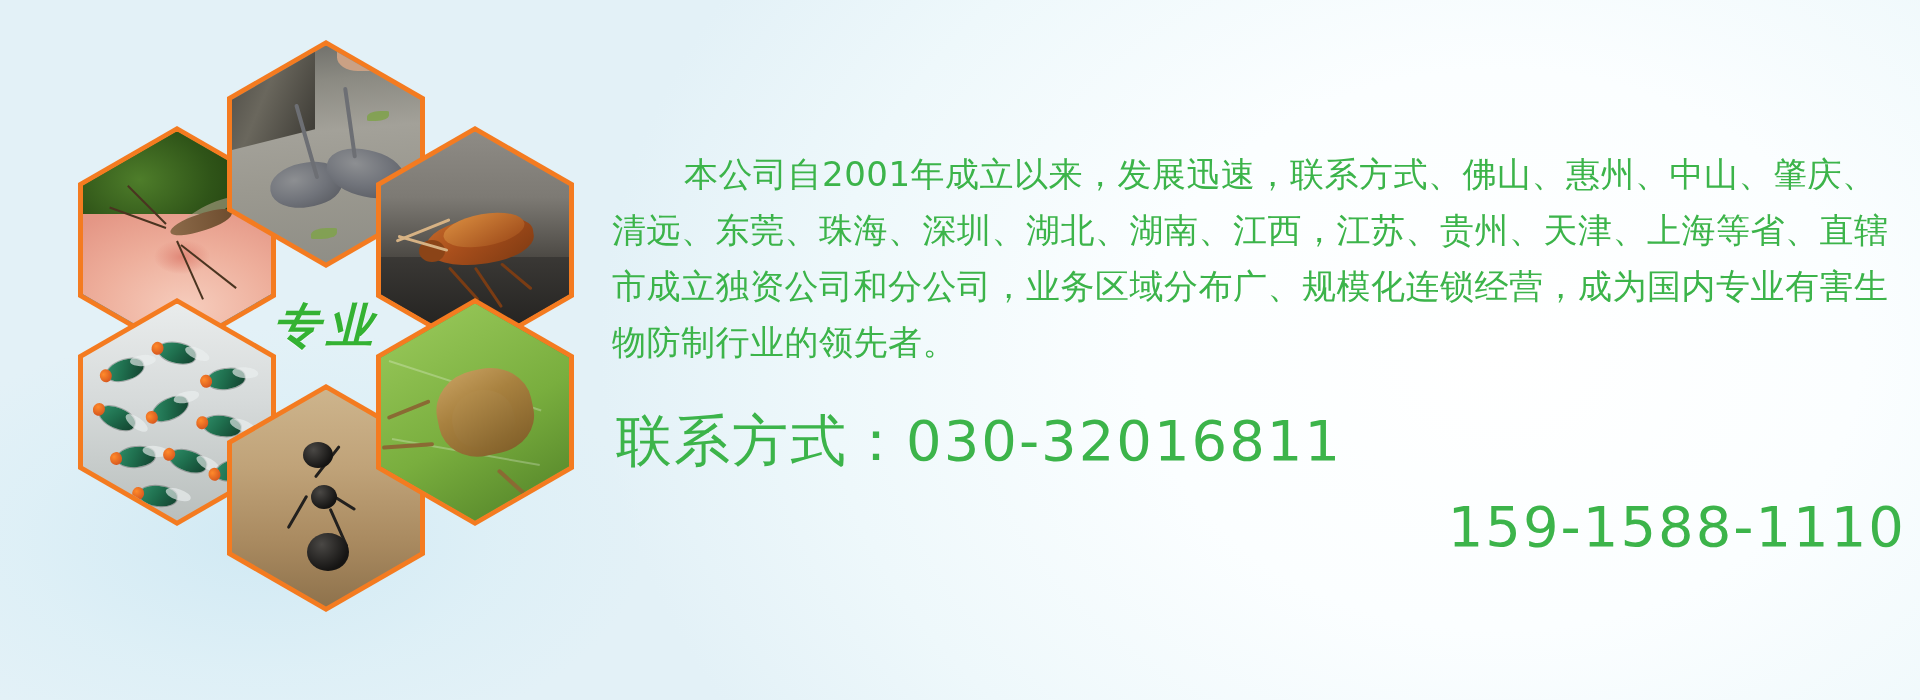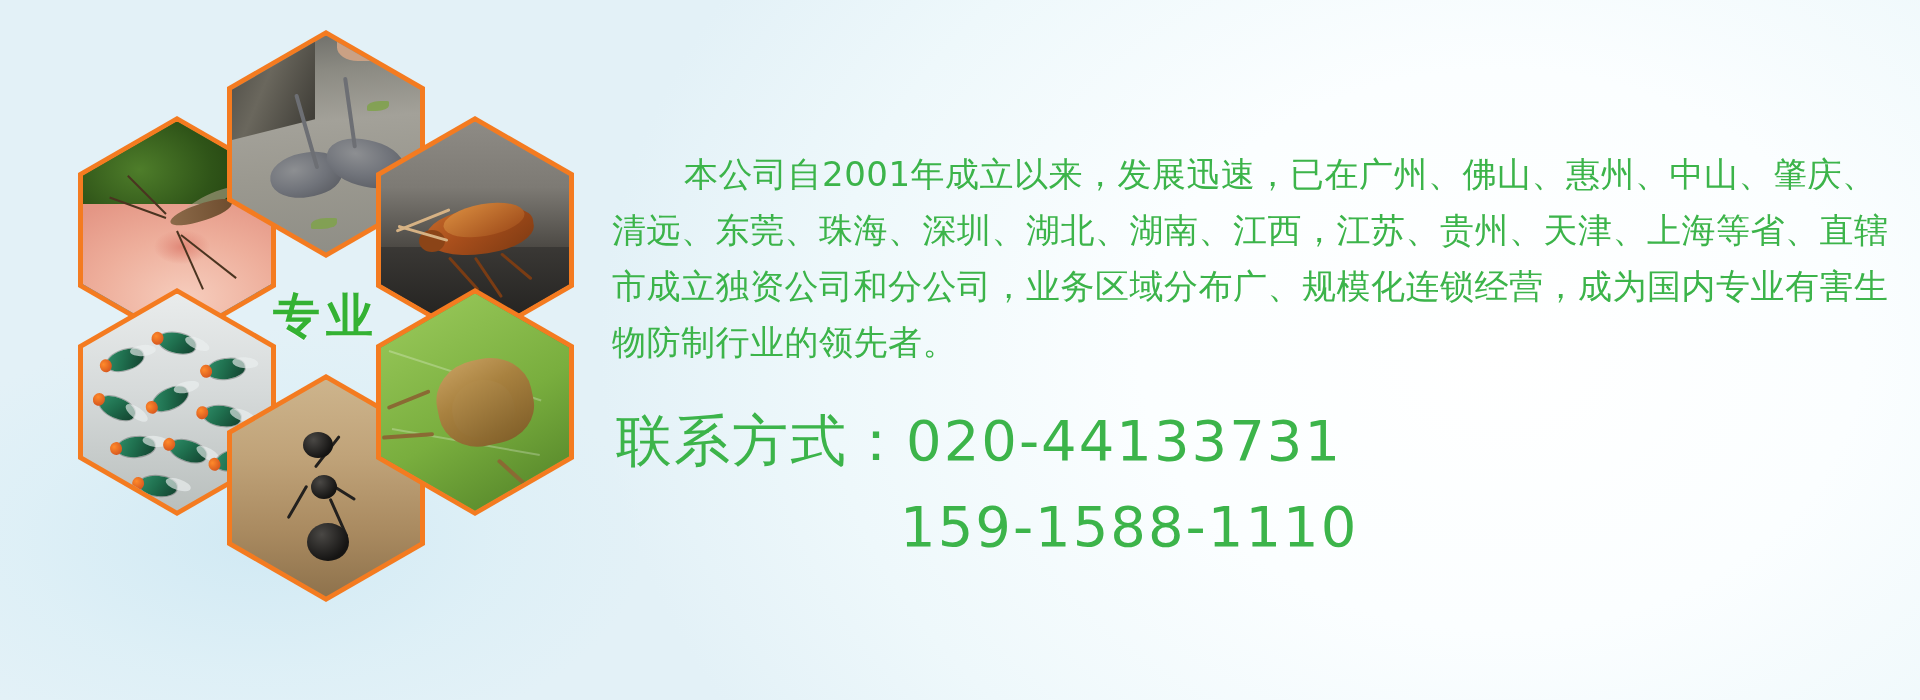--- a/index.html
+++ b/index.html
@@ -14,21 +14,21 @@
       linear-gradient(120deg,#cfe7f2 0%, #dff0f7 28%, #eef8fb 55%, #f8fdff 78%, #ffffff 100%);
   }
   
   #banner:before{
     content:"";position:absolute;left:-120px;top:330px;width:760px;height:420px;
     background:radial-gradient(ellipse at center, rgba(206,232,243,.85) 0%, rgba(216,238,246,.45) 45%, rgba(255,255,255,0) 72%);
     pointer-events:none;
   }
 
   
-  #honeycomb{position:absolute;left:78px;top:4px;width:520px;height:570px;}
+  #honeycomb{position:absolute;left:78px;top:14px;width:520px;height:570px;font-style:italic;}
   .hex{
     position:absolute;width:198px;height:228px;
     -webkit-clip-path:polygon(50% 0%,100% 25%,100% 75%,50% 100%,0% 75%,0% 25%);
     clip-path:polygon(50% 0%,100% 25%,100% 75%,50% 100%,0% 75%,0% 25%);
     background:#f47b20;
     display:flex;align-items:center;justify-content:center;
   }
   .hex .inner{
     width:188px;height:217px;
     -webkit-clip-path:polygon(50% 0%,100% 25%,100% 75%,50% 100%,0% 75%,0% 25%);
@@ -133,21 +133,21 @@
     font-family:"DejaVu Sans","Liberation Sans",sans-serif;
     white-space:pre-wrap;
   }
   #copy .p{text-indent:72px;}
 
   #contact{
     position:absolute;left:616px;top:398px;width:1290px;
     color:#3cb44a;font-family:"DejaVu Sans","Liberation Sans",sans-serif;
   }
   #contact .line1{font-size:56px;line-height:86px;letter-spacing:2px;white-space:pre;}
-  #contact .line2{font-size:56px;line-height:86px;letter-spacing:2px;white-space:pre;padding-left:284px;}
+  #contact .line2{font-size:56px;line-height:86px;letter-spacing:2px;white-space:pre;padding-left:284px;text-align:right;}
 </style>
 </head>
 <body>
 
 <div id="banner">
 
   <div id="honeycomb">
 
     <div class="hex h-mosquito">
       <div class="inner">
@@ -241,21 +241,21 @@
         </div>
       </div>
     </div>
 
     <div class="center-text">
       <span>专业</span>
     </div>
   </div>
 
   <div id="copy">
-    <div class="p">本公司自2001年成立以来，发展迅速，已在广州、佛山、惠州、中山、肇庆、清远、东莞、珠海、深圳、湖北、湖南、江西，江苏、贵州、天津、上海等省、直辖市成立独资公司和分公司，业务区域分布广、规模化连锁经营，成为国内专业有害生物防制行业的领先者。</div>
+    <div class="p">本公司自2001年成立以来，发展迅速，联系方式、佛山、惠州、中山、肇庆、清远、东莞、珠海、深圳、湖北、湖南、江西，江苏、贵州、天津、上海等省、直辖市成立独资公司和分公司，业务区域分布广、规模化连锁经营，成为国内专业有害生物防制行业的领先者。</div>
   </div>
 
   <div id="contact">
-    <div class="line1">联系方式：020-44133731</div>
+    <div class="line1">联系方式：030-32016811</div>
     <div class="line2">159-1588-1110</div>
   </div>
 
 </div>
 
 </body></html>

